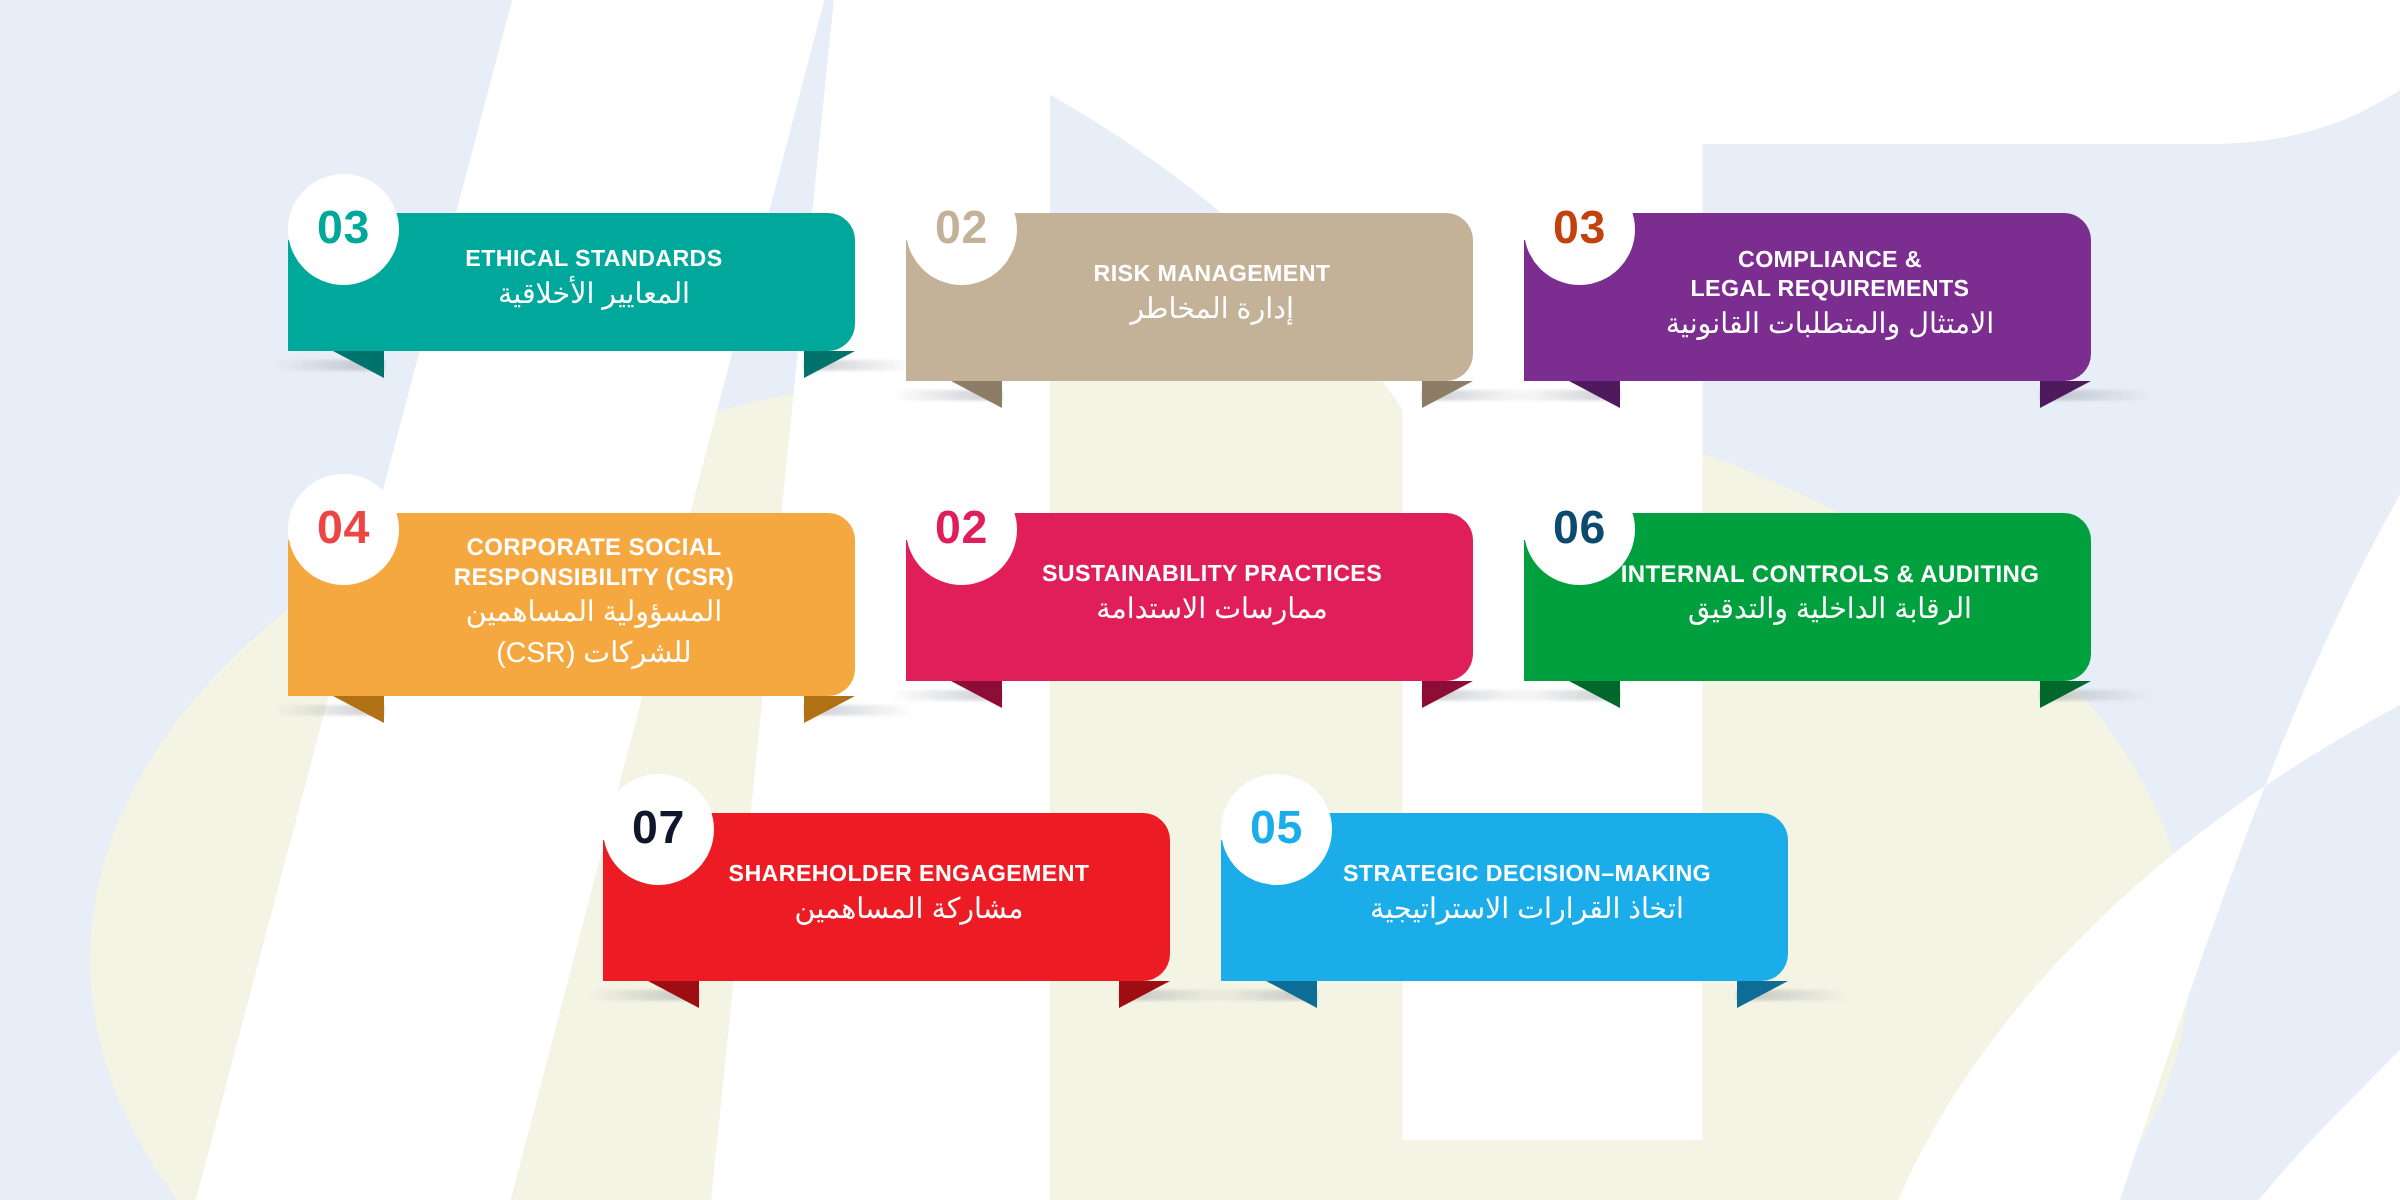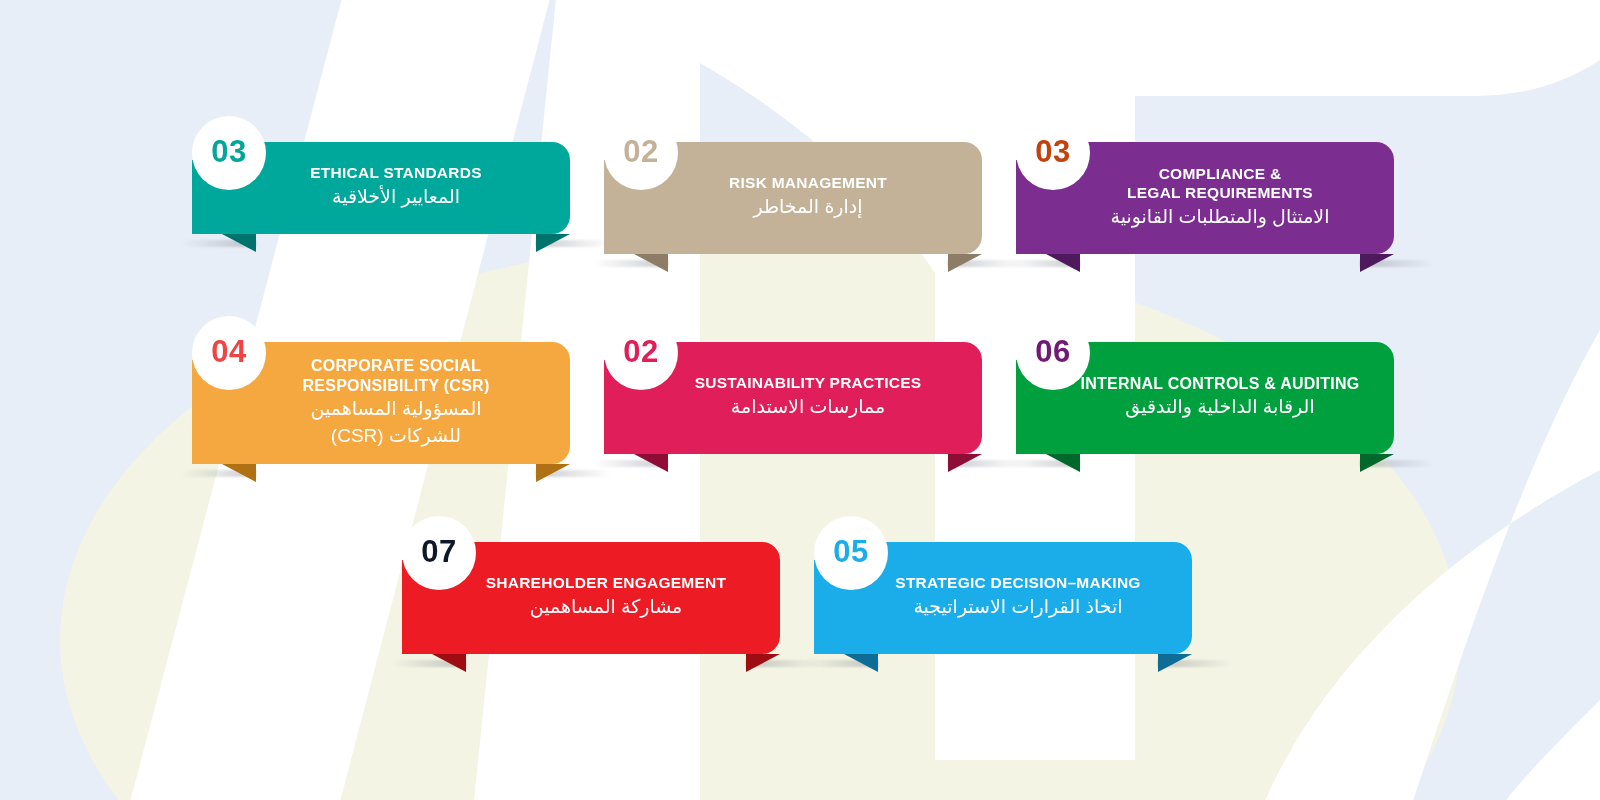--- a/index.html
+++ b/index.html
@@ -205,21 +205,21 @@
     </div>
   </div>
 
   <div class="card-wrap r2 c3">
     <div class="tshadow tshadow-l"></div>
     <div class="tshadow tshadow-r"></div>
     <div class="card tall" style="--dark:#00682a;--bg:#00a03e;background:#00a03e">
       <div class="tail tail-l"></div>
       <div class="tail tail-r"></div>
       <div class="notch"></div>
-      <div class="badge" style="color:#701a75">06</div>
+      <div class="badge" style="color:#0c4a6e">06</div>
       <div class="en sm">INTERNAL CONTROLS &amp; AUDITING</div>
       <div class="ar">الرقابة الداخلية والتدقيق</div>
     </div>
   </div>
 
   <div class="card-wrap r3 c1b">
     <div class="tshadow tshadow-l"></div>
     <div class="tshadow tshadow-r"></div>
     <div class="card tall" style="--dark:#9d0d12;--bg:#ed1c24;background:#ed1c24">
       <div class="tail tail-l"></div>

